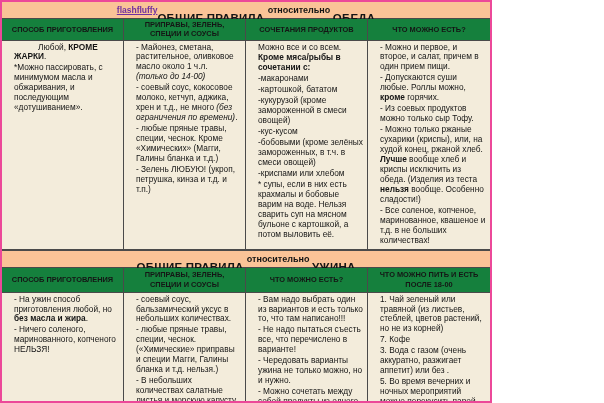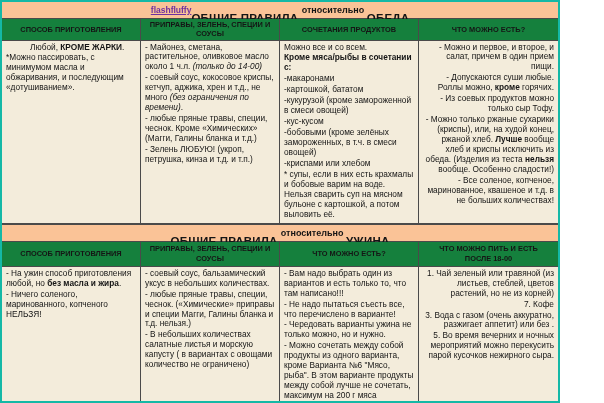--- a/index.html
+++ b/index.html
@@ -1,19 +1,19 @@
 <!DOCTYPE html>
 <html lang="ru"><head>
 <meta charset="utf-8">
 <style>
   html,body{margin:0;padding:0;background:#fff;}
   .sheet{
-    width:560px;height:403px;
+    width:492px;height:403px;
     box-sizing:border-box;
-    border:2px solid #14b8a6;
+    border:2px solid #ec4899;
     display:flex;flex-direction:column;
     font-family:"Liberation Sans",sans-serif;
     color:#151515;
     background:#f3ecdb;
     overflow:hidden;
   }
   .title-bar{
     height:16px;flex:0 0 16px;
     background:#fac397;
     border-bottom:1px solid #4a4a4a;
@@ -42,25 +42,25 @@
   }
   .header-cell:last-child{border-right:none;}
   .body-row{
     flex:1 1 auto;
     display:grid;grid-template-columns:1fr 1fr 1fr 1fr;
     background:#f3ecdb;
   }
   .body-row.lunch{border-bottom:1px solid #4a4a4a;}
   .cell{
     border-right:1px solid #4a4a4a;
-    padding:2px 4px 2px 4px;
+    padding:2px 4px 2px 12px;
     font-size:8.3px;line-height:1.2;
     overflow:hidden;
   }
-  .cell:last-child{border-right:none;text-align:right;}
+  .cell:last-child{border-right:none;}
   .para{margin:0 0 1px 0;}
   .para.indent{text-indent:24px;}
   .b{font-weight:bold;}
   .i{font-style:italic;}
 </style>
 </head>
 <body>
 
 <div class="sheet">
 
@@ -75,21 +75,21 @@
     <div class="header-cell">ЧТО МОЖНО ЕСТЬ?</div>
   </div>
 
   <div class="body-row lunch">
     <div class="cell">
         <div class="para indent"><span>Любой, </span><span class="b">КРОМЕ ЖАРКИ</span><span>.</span></div>
         <div class="para"><span>*Можно пассировать, с минимумом масла и обжаривания, и последующим «дотушиванием».</span></div>
       </div>
     <div class="cell">
         <div class="para"><span>- Майонез, сметана, растительное, оливковое масло около 1 ч.л. </span><span class="i">(только до 14-00)</span></div>
-        <div class="para"><span>- соевый соус, кокосовое криспы, кетчуп, аджика, хрен и т.д., не много </span><span class="i">(без ограничения по времени)</span><span>.</span></div>
+        <div class="para"><span>- соевый соус, кокосовое молоко, кетчуп, аджика, хрен и т.д., не много </span><span class="i">(без ограничения по времени)</span><span>.</span></div>
         <div class="para"><span>- любые пряные травы, специи, чеснок. Кроме «Химических» (Магги, Галины бланка и т.д.)</span></div>
         <div class="para"><span>- Зелень ЛЮБУЮ! (укроп, петрушка, кинза и т.д. и т.п.)</span></div>
       </div>
     <div class="cell">
         <div class="para"><span>Можно все и со всем.</span></div>
         <div class="para"><span class="b">Кроме мяса/рыбы в сочетании с:</span></div>
         <div class="para"><span>-макаронами</span></div>
         <div class="para"><span>-картошкой, бататом</span></div>
         <div class="para"><span>-кукурузой (кроме замороженной в смеси овощей)</span></div>
         <div class="para"><span>-кус-кусом</span></div>

